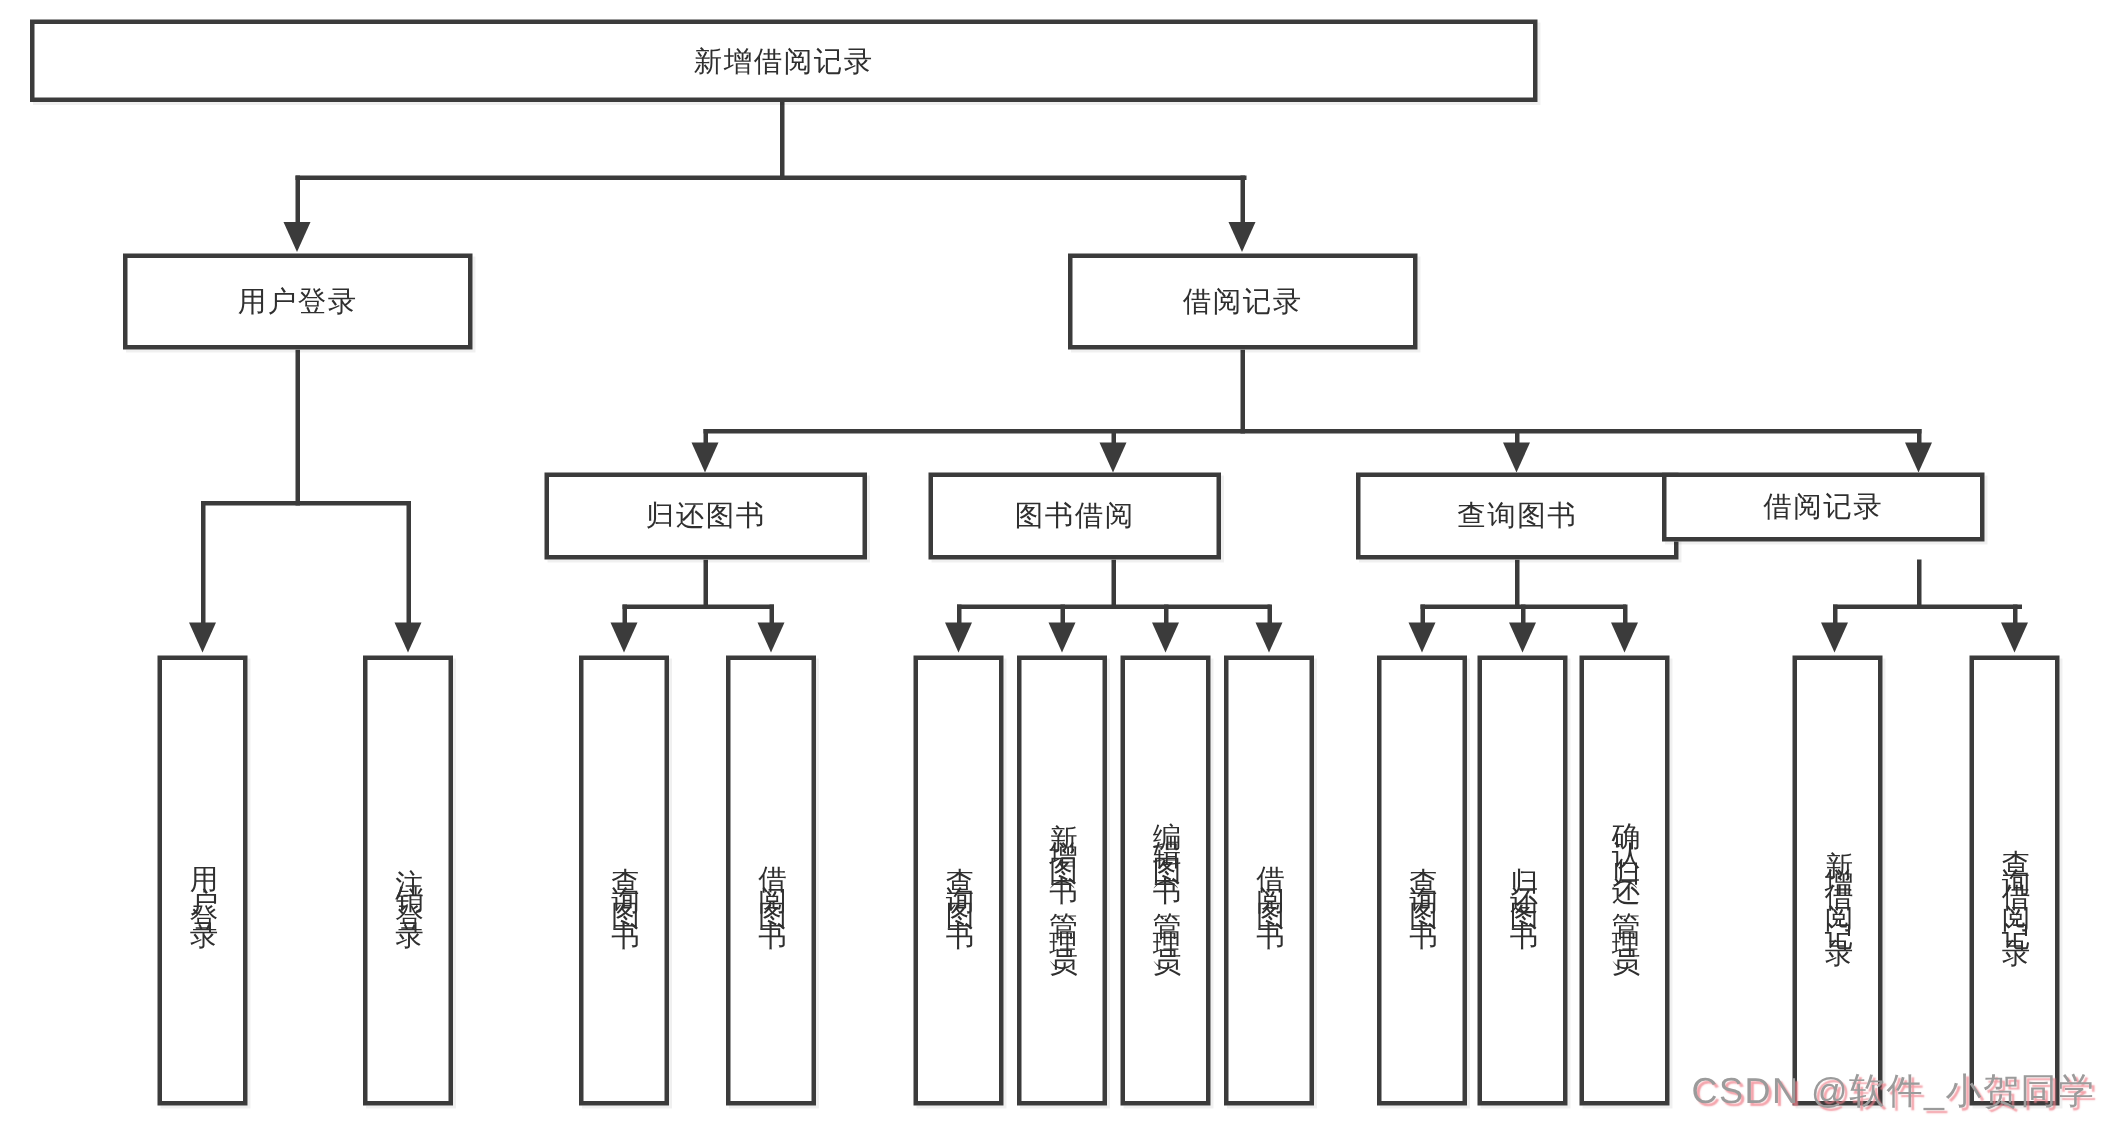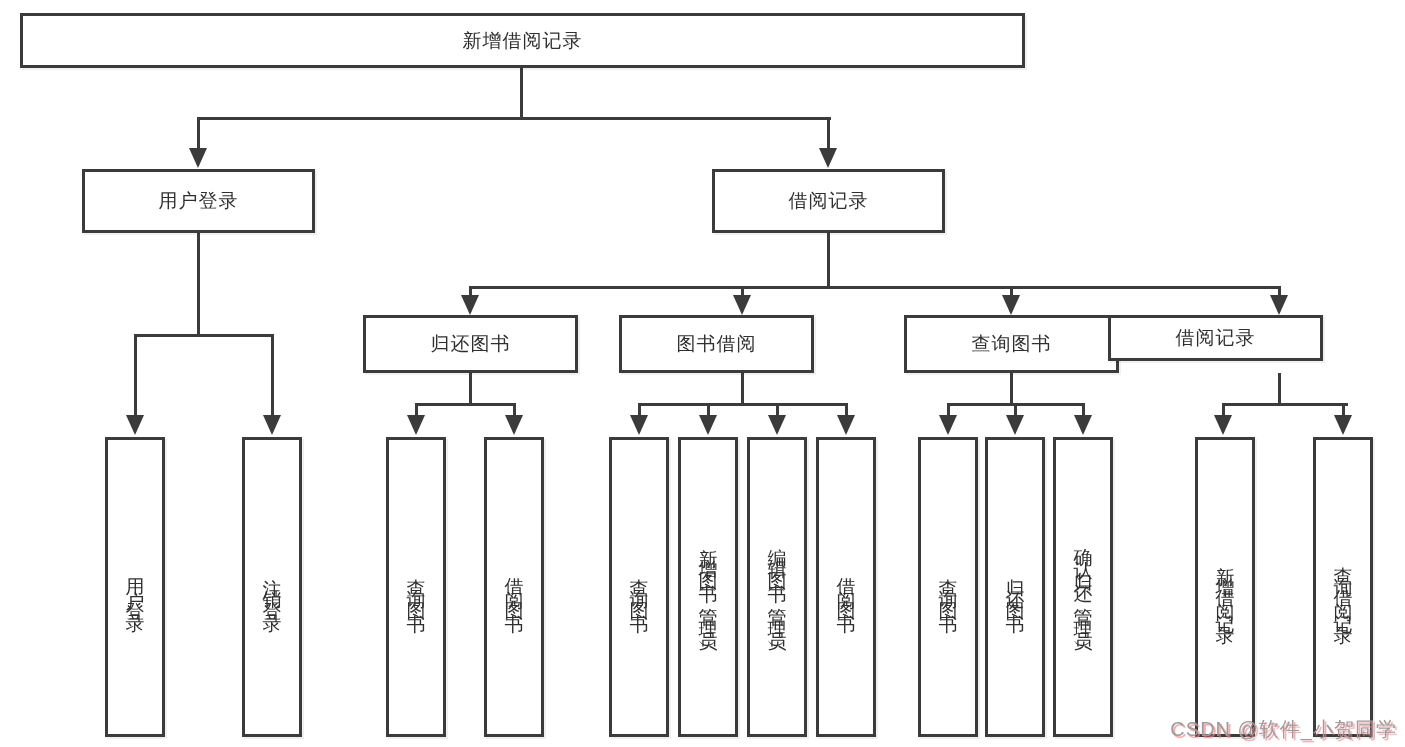--- a/index.html
+++ b/index.html
@@ -36,21 +36,21 @@
   .b-l3d{left:1108px;top:315px;width:215px;height:46px;}
   .leaf{top:437px;width:60px;height:300px;}
   .f-g1a{left:105px;} .f-g1b{left:242px;}
   .f-g2a{left:386px;} .f-g2b{left:484px;}
   .f-g3a{left:609px;} .f-g3b{left:678px;} .f-g3c{left:747px;} .f-g3d{left:816px;}
   .f-g4a{left:918px;} .f-g4b{left:985px;} .f-g4c{left:1053px;}
   .f-g5a{left:1195px;} .f-g5b{left:1313px;}
   
   .watermark{
     position:absolute;right:8px;bottom:4px;
-    font-size:20px;letter-spacing:1px;color:#9b9b9b;
+    font-size:24px;letter-spacing:1px;color:#9b9b9b;
     text-shadow:2px 2px 1px rgba(240,130,140,0.75);
     pointer-events:none;
   }
 </style>
 </head>
 <body>
 
 <div class="stage">
 
   <div class="v" style="left:520px;top:68px;height:52px;"></div>

